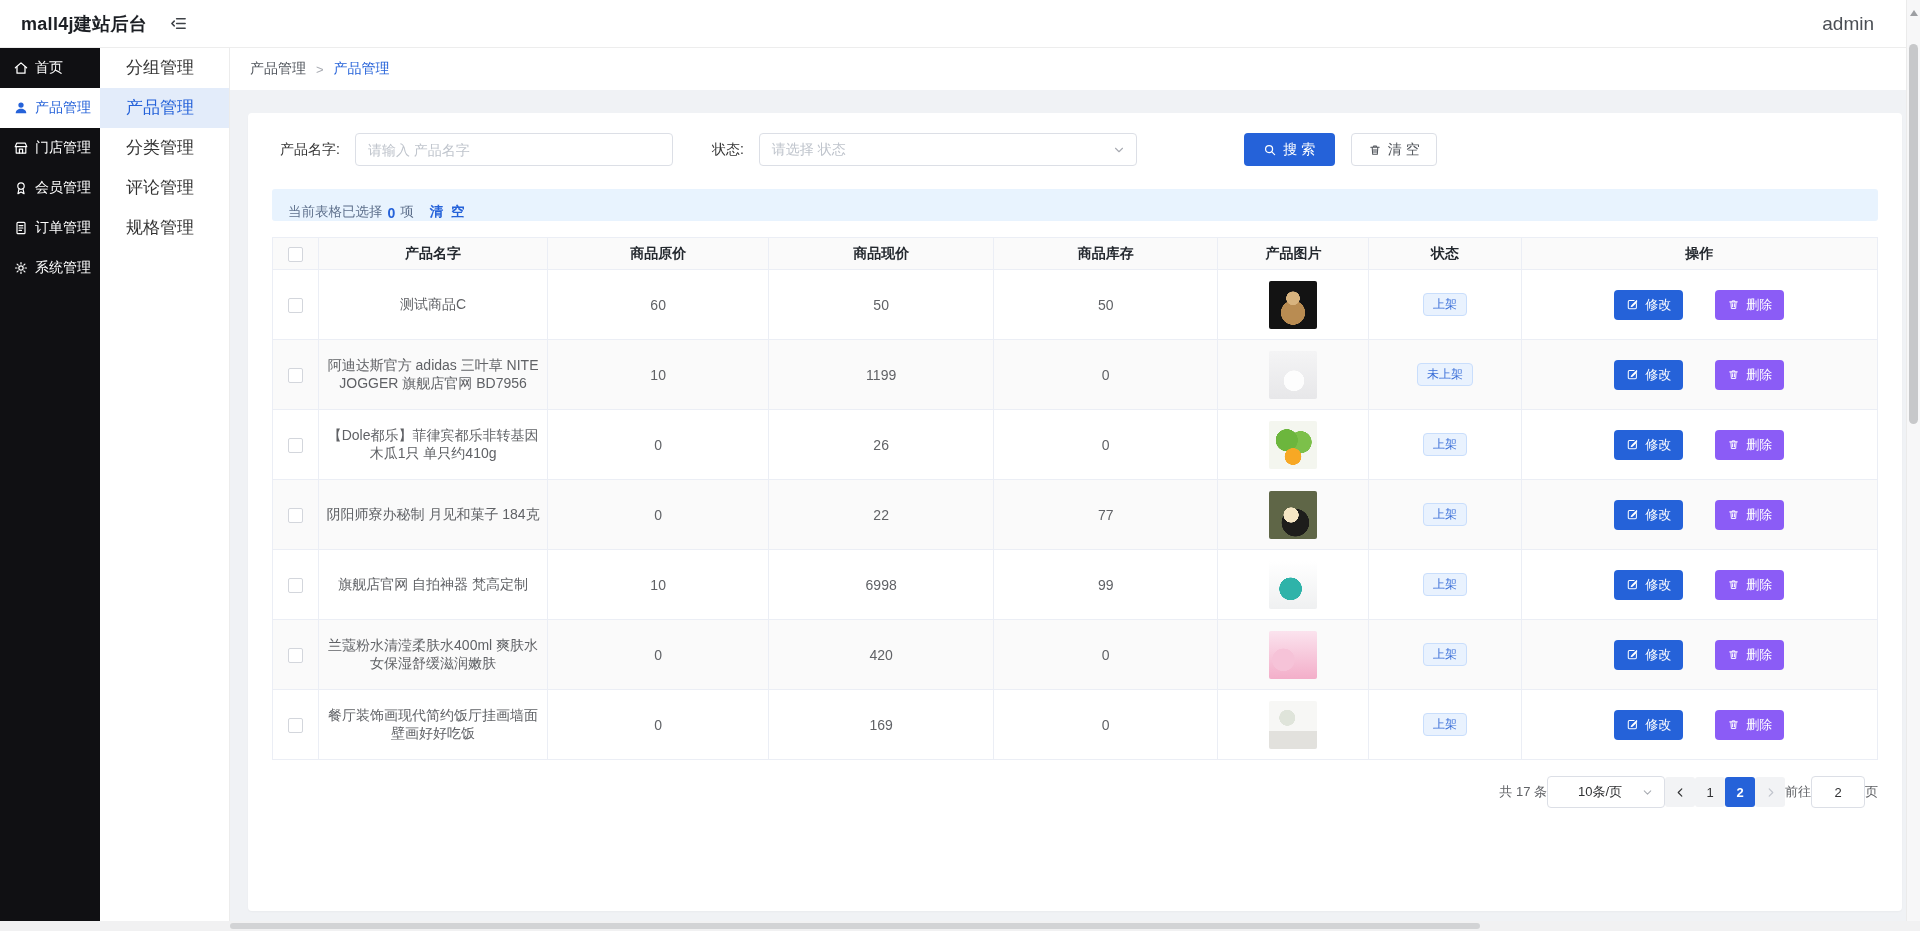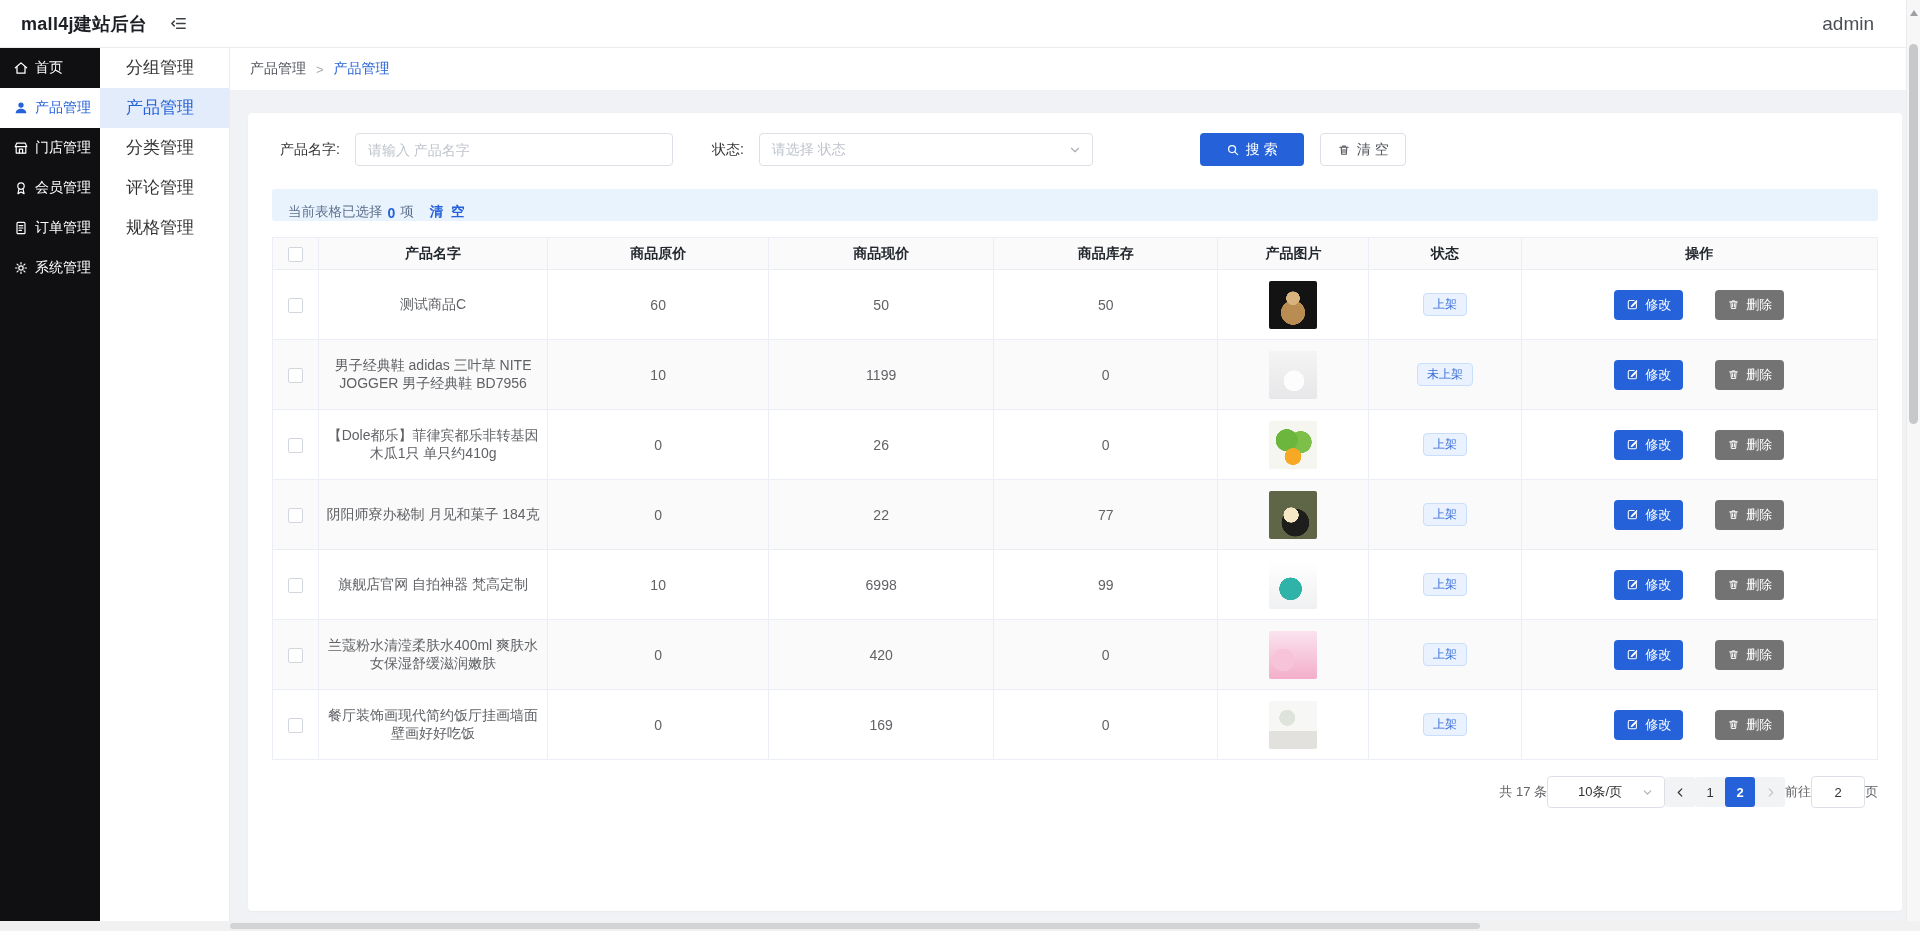--- a/index.html
+++ b/index.html
@@ -38,26 +38,26 @@
   .card { background:#fff; border-radius:4px; box-shadow:0 1px 2px rgba(0,0,0,.03); height:798px; padding:20px 24px 60px 24px; }
 
   
   .filter-row { display:flex; align-items:center; padding-left:8px; margin-bottom:23px; }
   .f-label { color:#333; font-size:14px; margin-right:15px; white-space:nowrap; }
   .txt { width:318px; height:33px; border:1px solid #dcdfe6; border-radius:4px; padding:0 12px; font-size:14px; color:#333; outline:none; font-family:inherit; }
   .txt::placeholder { color:#bfc4cc; }
   .select { position:relative; height:33px; border:1px solid #dcdfe6; border-radius:4px; background:#fff; display:flex; align-items:center; padding:0 30px 0 12px; cursor:pointer; }
   .select .ph { color:#bfc4cc; font-size:14px; }
   .select .chev { position:absolute; right:10px; color:#a8abb2; display:flex; }
-  .sel-status { width:334px; margin-left:39px; }
+  .sel-status { width:378px; margin-left:39px; }
   .lbl-status { margin-left:0; }
 
   .btn { display:inline-flex; align-items:center; justify-content:center; border:none; border-radius:4px; cursor:pointer; font-family:inherit; }
   .btn .bi { display:flex; margin-right:6px; }
-  .btn-search { width:104px; height:33px; background:#2562d9; color:#fff; font-size:14px; margin-left:107px; }
+  .btn-search { width:91px; height:33px; background:#2562d9; color:#fff; font-size:14px; margin-left:107px; }
   .btn-clear { width:86px; height:33px; background:#fff; border:1px solid #dcdfe6; color:#51555b; font-size:14px; margin-left:16px; }
 
   
   .toolbar-row { display:flex; align-items:center; margin-bottom:10px; }
   .btn-add { height:33px; padding:0 17px; background:#2562d9; color:#fff; font-size:14px; }
   .btn-batch { height:33px; padding:0 15px; background:#f2abab; color:#fff; font-size:14px; margin-left:15px; cursor:not-allowed; }
   .tool-right { margin-left:auto; display:flex; gap:13px; }
   .circle-btn { width:32px; height:32px; border-radius:50%; border:1px solid #dcdfe6; background:#fff; color:#5c6066; display:flex; align-items:center; justify-content:center; cursor:pointer; }
 
   
@@ -69,21 +69,21 @@
   table { width:100%; border-collapse:collapse; table-layout:fixed; }
   th,td { border:1px solid #ebeef5; text-align:center; font-weight:normal; color:#606266; font-size:14px; padding:4px 6px; overflow:hidden; }
   thead th { height:32px; background:#fafafa; color:#24292f; font-weight:bold; }
   tbody td { height:70px; }
   tbody tr:nth-child(even) td { background:#fafafa; }
   .cb { display:inline-block; width:15px; height:15px; border:1px solid #d3d6dc; border-radius:2px; background:#fff; cursor:pointer; vertical-align:middle; }
   .pimg { width:48px; height:48px; margin:0 auto; border-radius:2px; }
   .tag { display:inline-block; padding:2px 9px; font-size:12px; color:#3b6fd8; background:#e9f2fe; border:1px solid #c9defc; border-radius:4px; white-space:nowrap; }
   .ops .btn { height:30px; font-size:13px; padding:0 12px; }
   .btn-edit { background:#2562d9; color:#fff; }
-  .btn-del { background:#737373; color:#fff; margin-left:28px;font-family:Liberation Mono, monospace; }
+  .btn-del { background:#8b5cf6; color:#fff; margin-left:28px;font-family:Liberation Mono, monospace; }
 
   
   .img-r0 { background:radial-gradient(circle at 50% 36%,#d8b37e 0 17%,transparent 18%),radial-gradient(circle at 50% 66%,#b98c52 0 30%,transparent 31%),#131313; }
   .img-r1 { background:radial-gradient(circle at 52% 62%,#fdfdfd 0 26%,transparent 27%),linear-gradient(180deg,#f4f4f5,#e7e7e9); }
   .img-r2 { background:radial-gradient(circle at 50% 74%,#f7a824 0 19%,transparent 20%),radial-gradient(circle at 37% 40%,#6cb63d 0 26%,transparent 27%),radial-gradient(circle at 66% 44%,#7cc04a 0 26%,transparent 27%),#f4f6ef; }
   .img-r3 { background:radial-gradient(circle at 46% 50%,#f6e7c5 0 21%,transparent 22%),radial-gradient(circle at 55% 66%,#1d1d1b 0 33%,transparent 34%),#5f6647; }
   .img-r4 { background:radial-gradient(circle at 45% 58%,#2fb3a9 0 29%,transparent 30%),linear-gradient(180deg,#ffffff,#eff0f1); }
   .img-r5 { background:radial-gradient(circle at 30% 60%,#f6c3d8 0 25%,transparent 26%),linear-gradient(180deg,#fbe3ee,#f3aec9); }
   .img-r6 { background:radial-gradient(circle at 38% 35%,#dfe4da 0 18%,transparent 19%),linear-gradient(180deg,#f7f7f5 0 62%,#e2e1dd 62% 100%); }
 
@@ -365,21 +365,21 @@
                         <svg class="i" width="13" height="13">
                           <use href="#ic-trash"></use>
                         </svg>
                       </span>
                       <span>删除</span>
                     </button>
                 </td>
               </tr>
               <tr>
                 <td><span class="cb"></span></td>
-                <td>男子经典鞋 adidas 三叶草 NITE JOGGER 男子经典鞋 BD7956</td>
+                <td>阿迪达斯官方 adidas 三叶草 NITE JOGGER 旗舰店官网 BD7956</td>
                 <td>10</td>
                 <td>1199</td>
                 <td>0</td>
                 <td>
                     <div class="pimg img-r1"></div>
                   </td>
                 <td><span class="tag">未上架</span></td>
                 <td class="ops">
                   <button class="btn btn-edit">
                       <span class="bi">

